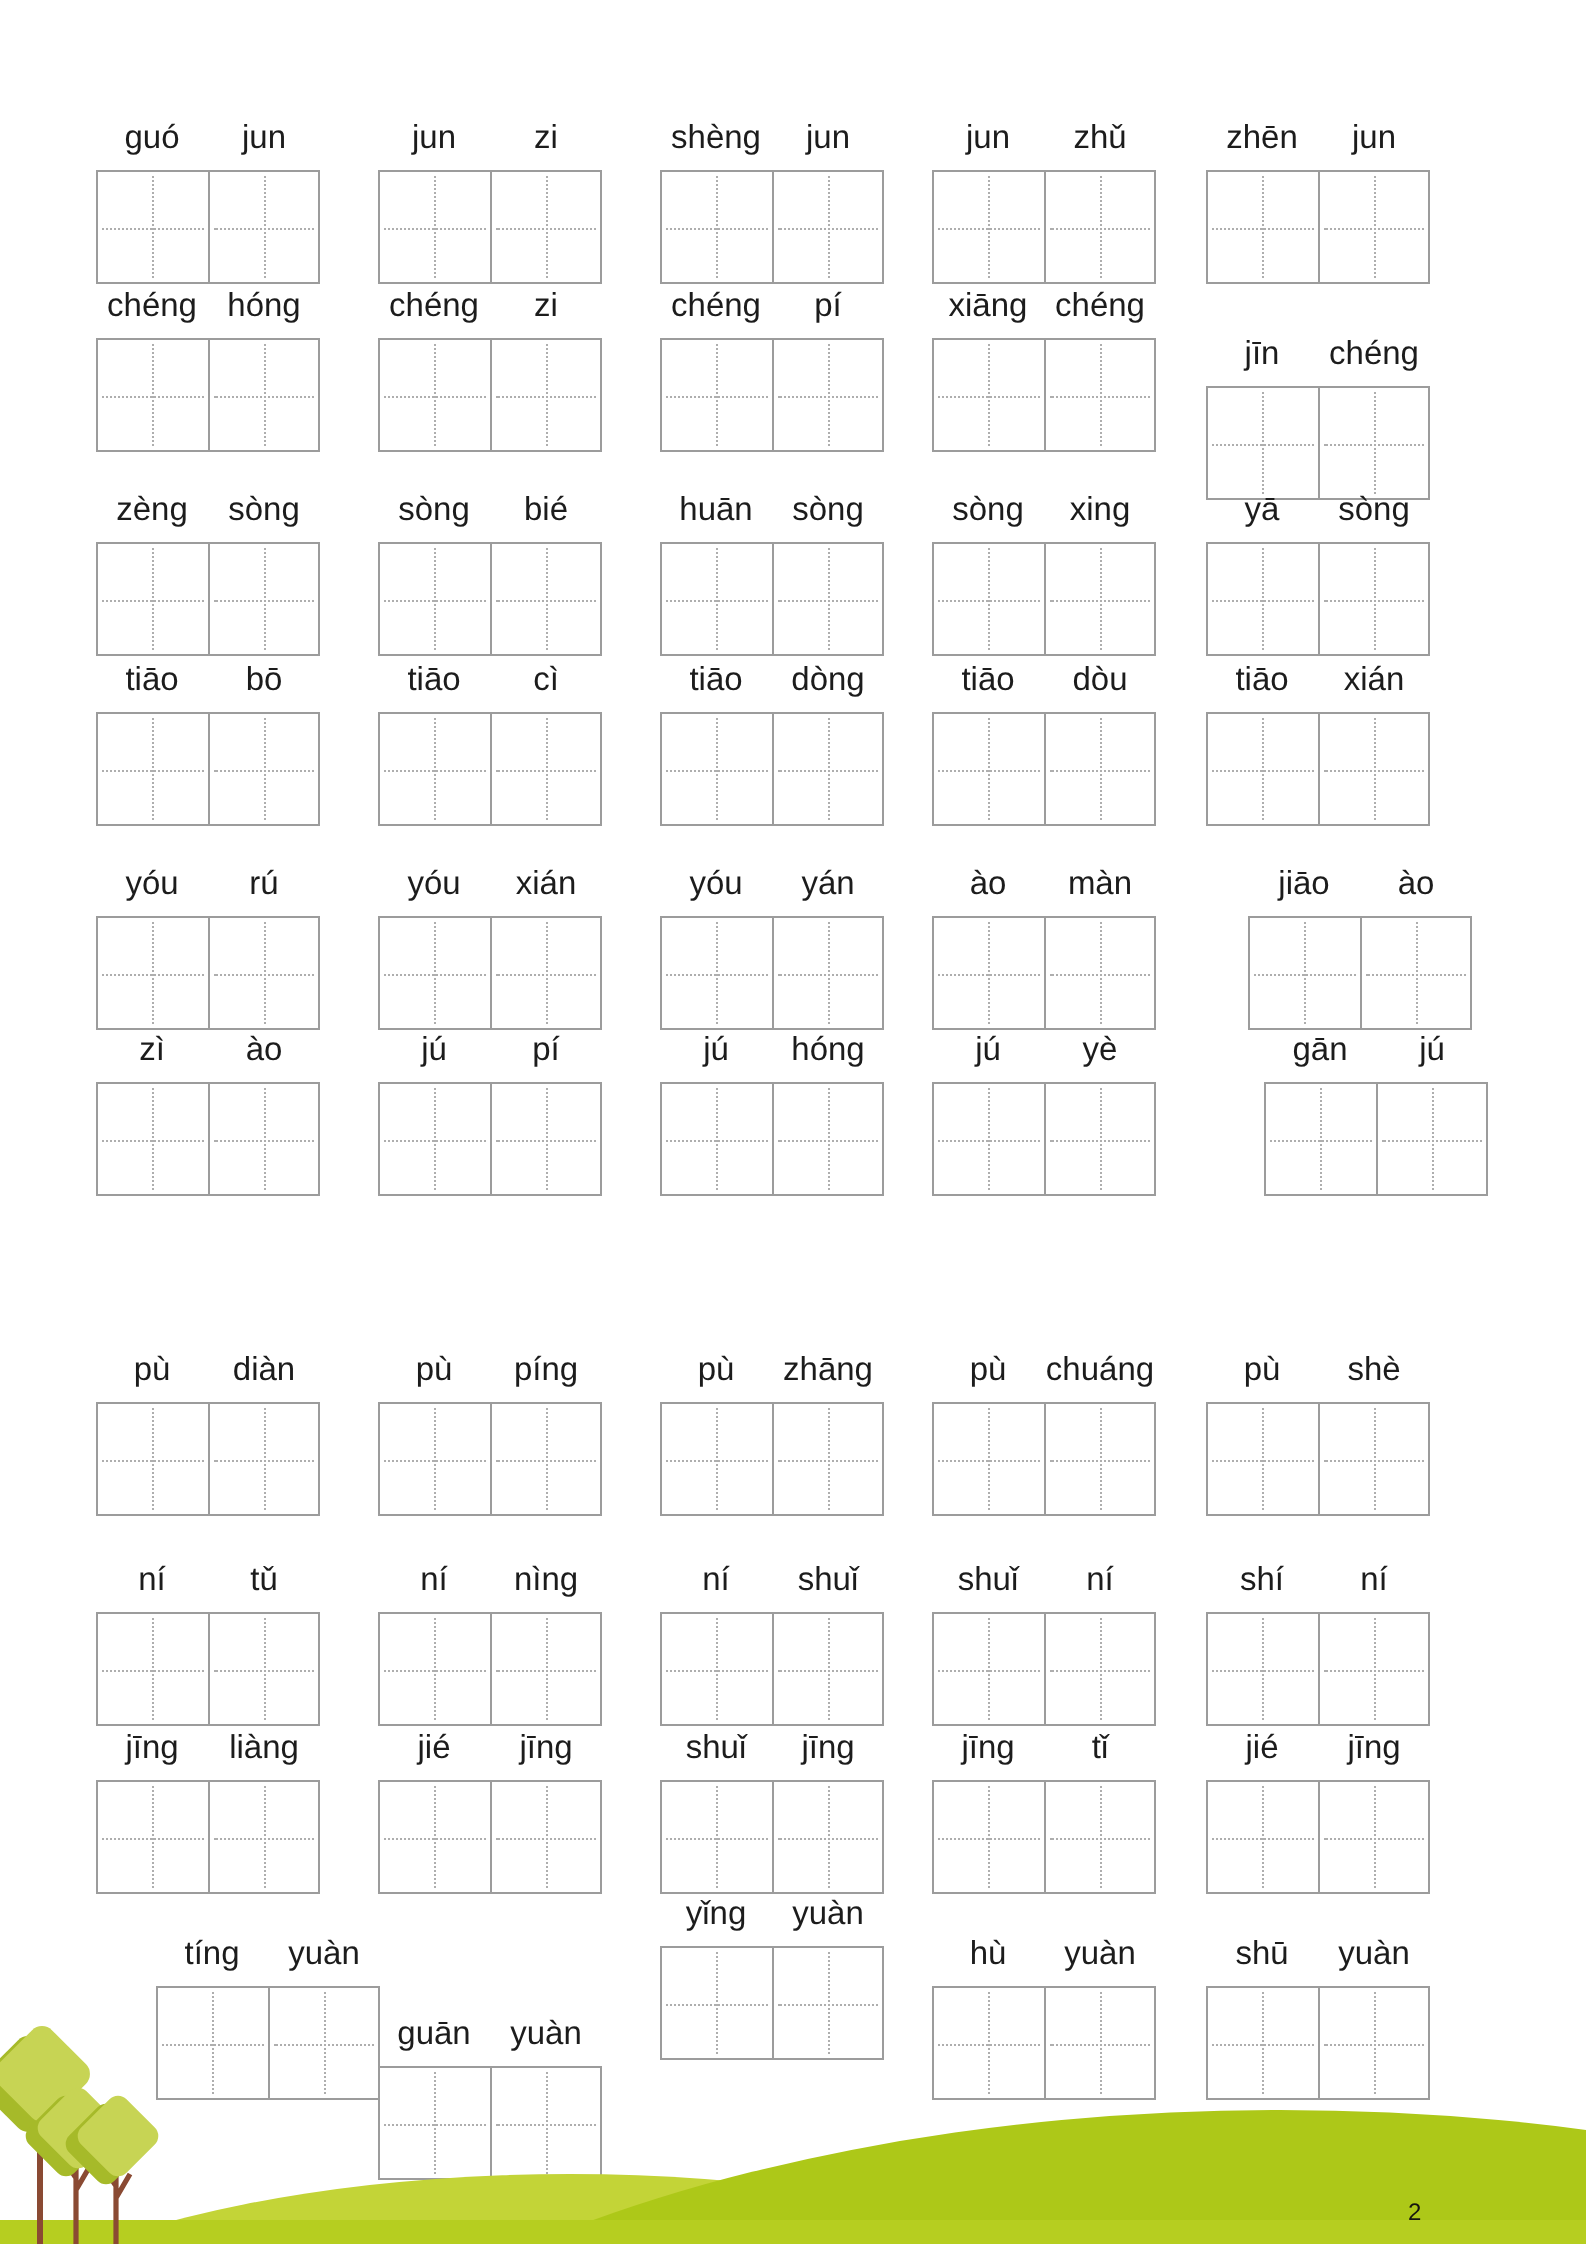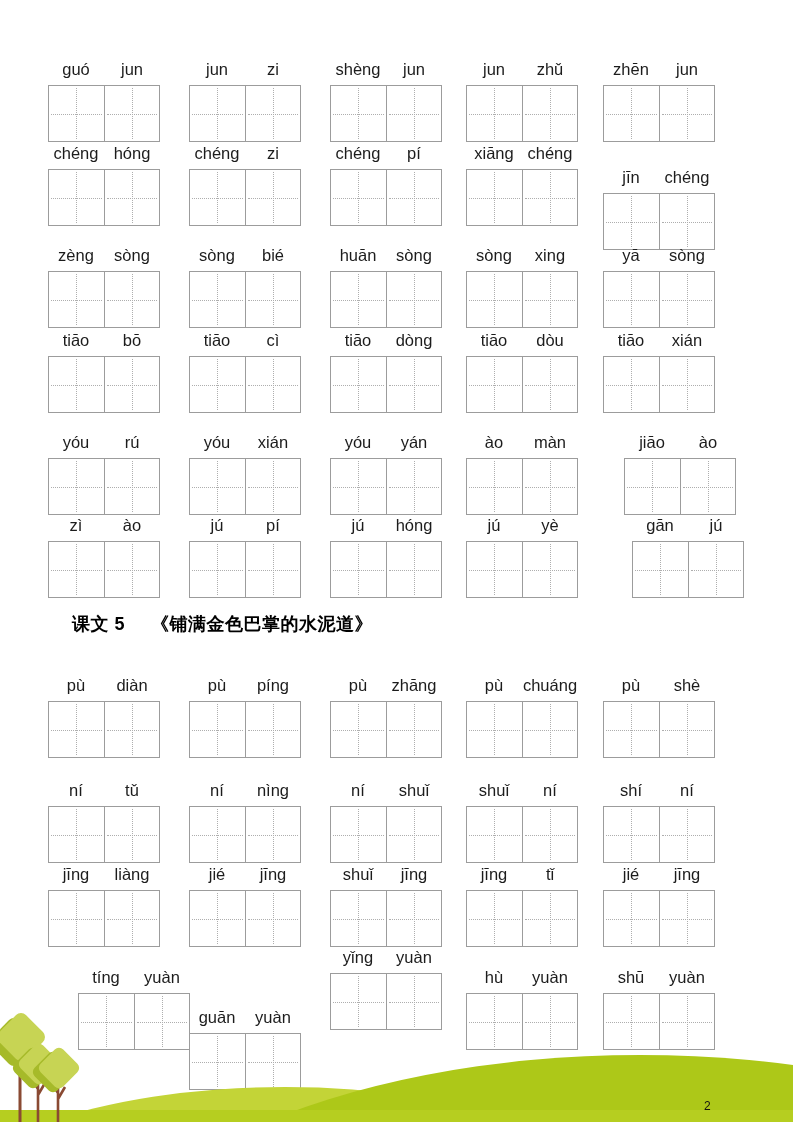--- a/index.html
+++ b/index.html
@@ -540,23 +540,20 @@
           <span class="syll">shū</span>
           <span class="syll">yuàn</span>
         </div>
         <div class="wgrid">
           <div class="cell"></div>
           <div class="cell"></div>
         </div>
       </div>
     </div>
 
-  <div class="heading">
-    <span>课文 5</span><span class="title">《铺满金色巴掌的水泥道》</span>
-  </div>
 
   <svg class="footer-art" width="793" height="135" viewBox="0 0 793 135">
     <ellipse cx="285" cy="228" rx="345" ry="128" fill="#c3d437"></ellipse>
     <ellipse cx="640" cy="330" rx="560" ry="262" fill="#adc818"></ellipse>
     <rect x="0" y="123" width="793" height="12" fill="#b6ce20"></rect>
 
     <g>
       <path d="M20,58 L20,135 M20,82 L11,68 M20,88 L28,74" fill="none" stroke-width="3" stroke="#8a4a33"></path>
       <rect x="-19" y="-19" width="38" height="38" rx="7" transform="translate(14,55) rotate(45)" fill="#a6ba29"></rect>
       <rect x="-19" y="-19" width="38" height="38" rx="7" transform="translate(21,50) rotate(45)" fill="#c7d454"></rect>

